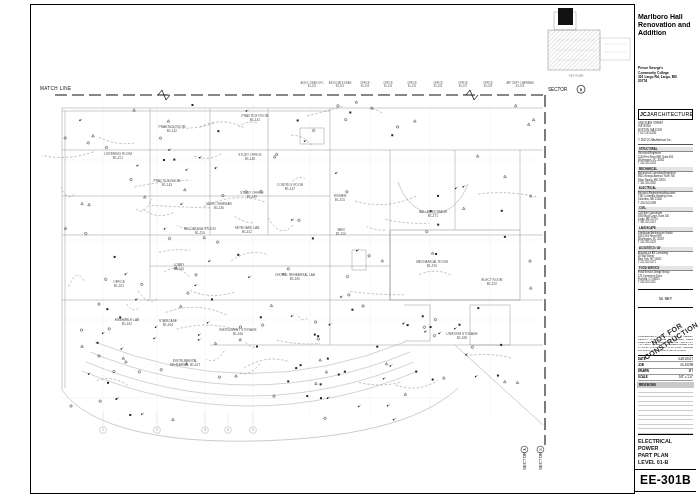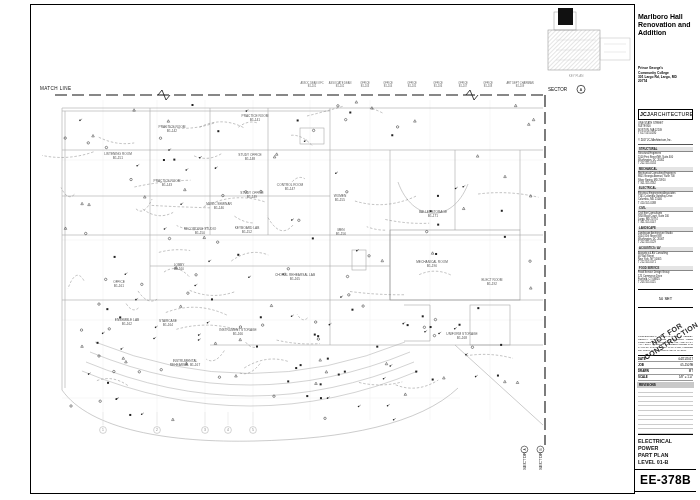--- a/index.html
+++ b/index.html
@@ -553,15 +553,15 @@
         <div class="rev-line"></div>
         <div class="rev-line"></div>
         <div class="rev-line"></div>
       </div>
     <div class="sheet-title">
       <div>ELECTRICAL</div>
       <div>POWER</div>
       <div>PART PLAN</div>
       <div>LEVEL 01-B</div>
     </div>
-    <div class="sheet-num">EE-378B</div>
+    <div class="sheet-num">EE-301B</div>
   </div>
 </div>
 
 </body></html>

